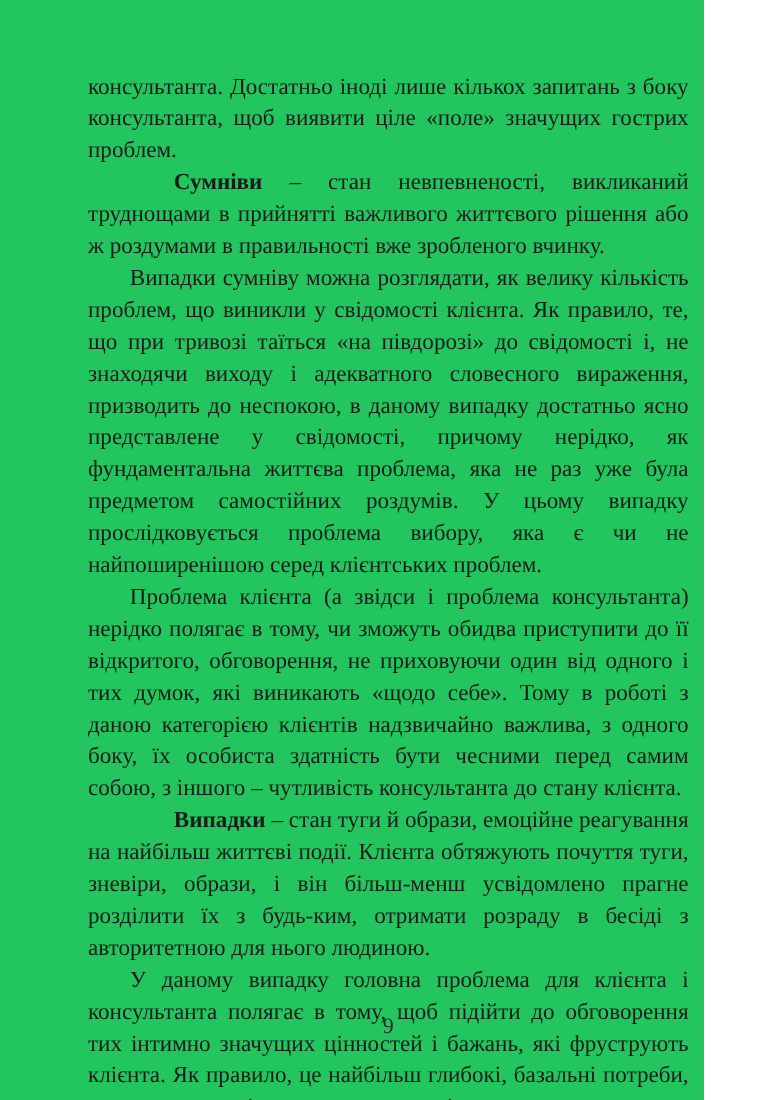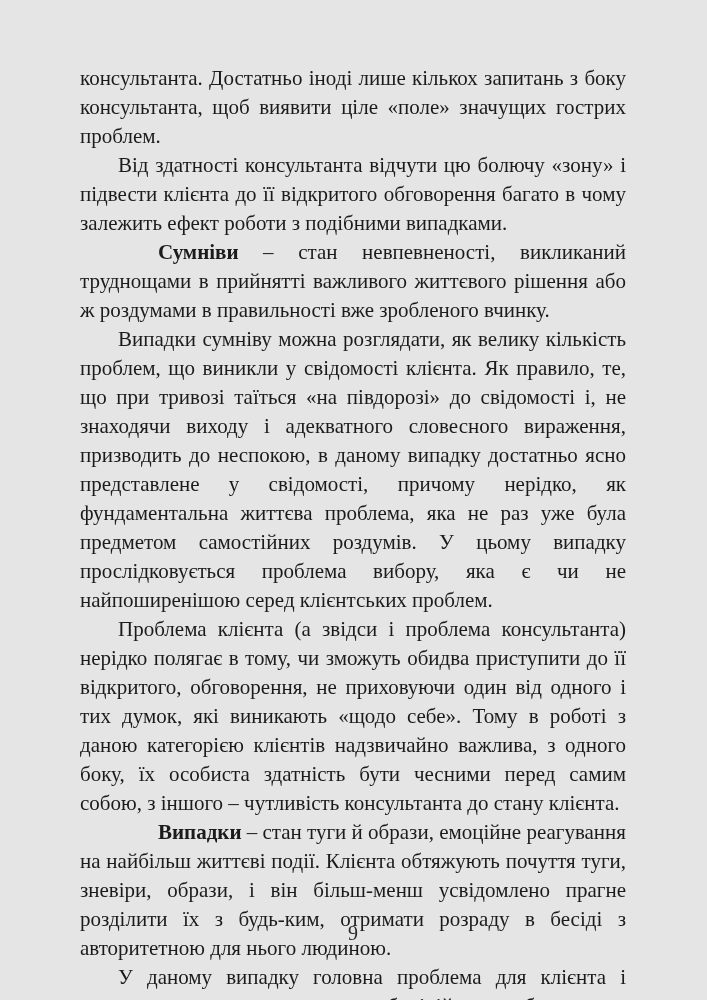--- a/index.html
+++ b/index.html
@@ -7,23 +7,23 @@
     padding: 0;
   }
   body {
     width: 707px;
     height: 1000px;
     background: #ffffff;
     overflow: hidden;
   }
   .page {
     position: relative;
-    width: 707px;
+    width: 640px;
     height: 1000px;
-    background: #e5e5e5;
+    background: #22c55e;
     font-family: "Liberation Serif", "DejaVu Serif", serif;
     color: #1b1b1b;
   }
   .text-block {
     position: absolute;
     left: 80px;
     top: 64px;
     width: 546px;
     font-size: 21px;
     line-height: 29px;
@@ -53,21 +53,20 @@
   }
 </style>
 </head>
 <body>
 
 <div class="page">
   <div class="text-block">
 
     <p><span>консультанта. Достатньо іноді лише кількох запитань з боку консультанта, щоб виявити ціле «поле» значущих гострих проблем.</span></p>
 
-    <p class="indent"><span>Від здатності консультанта відчути цю болючу «зону» і підвести клієнта до її відкритого обговорення багато в чому залежить ефект роботи з подібними випадками.</span></p>
 
     <p class="indent"><span class="term">Сумніви</span><span> – стан невпевненості, викликаний труднощами в прийнятті важливого життєвого рішення або ж роздумами в правильності вже зробленого вчинку.</span></p>
 
     <p class="indent"><span>Випадки сумніву можна розглядати, як велику кількість проблем, що виникли у свідомості клієнта. Як правило, те, що при тривозі таїться «на півдорозі» до свідомості і, не знаходячи виходу і адекватного словесного вираження, призводить до неспокою, в даному випадку достатньо ясно представлене у свідомості, причому нерідко, як фундаментальна життєва проблема, яка не раз уже була предметом самостійних роздумів. У цьому випадку прослідковується проблема вибору, яка є чи не найпоширенішою серед клієнтських проблем.</span></p>
 
     <p class="indent"><span>Проблема клієнта (а звідси і проблема консультанта) нерідко полягає в тому, чи зможуть обидва приступити до її відкритого, обговорення, не приховуючи один від одного і тих думок, які виникають «щодо себе». Тому в роботі з даною категорією клієнтів надзвичайно важлива, з одного боку, їх особиста здатність бути чесними перед самим собою, з іншого – чутливість консультанта до стану клієнта.</span></p>
 
     <p class="indent"><span class="term">Випадки</span><span> – стан туги й образи, емоційне реагування на найбільш життєві події. Клієнта обтяжують почуття туги, зневіри, образи, і він більш-менш усвідомлено прагне розділити їх з будь-ким, отримати розраду в бесіді з авторитетною для нього людиною.</span></p>
 
     <p class="indent"><span>У даному випадку головна проблема для клієнта і консультанта полягає в тому, щоб підійти до обговорення тих інтимно значущих цінностей і бажань, які фруструють клієнта. Як правило, це найбільш глибокі, базальні потреби, в яких людина відчуває незадоволеність.</span></p>

